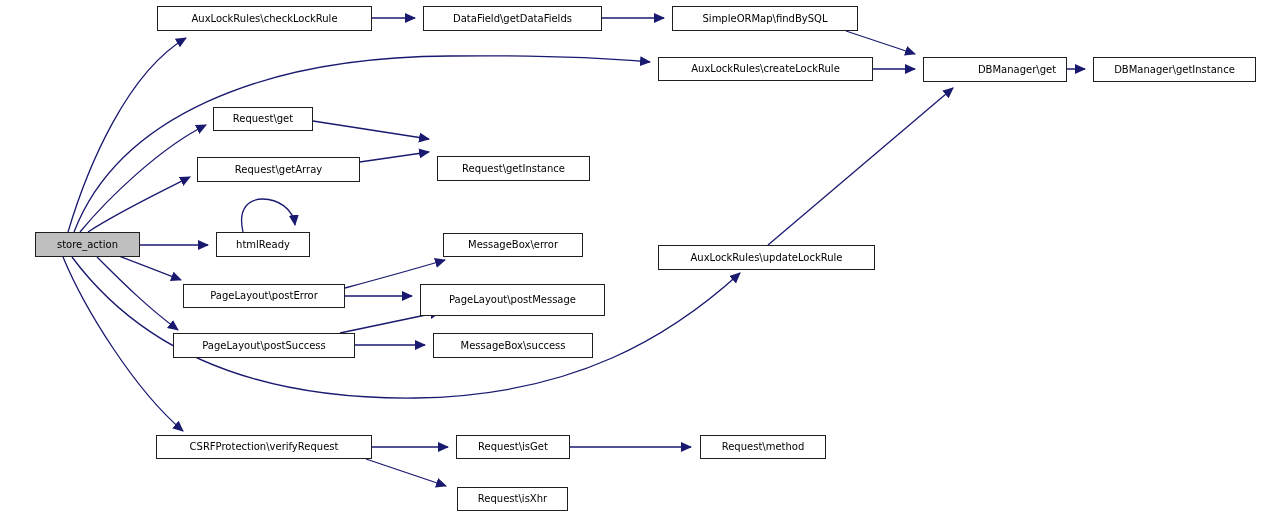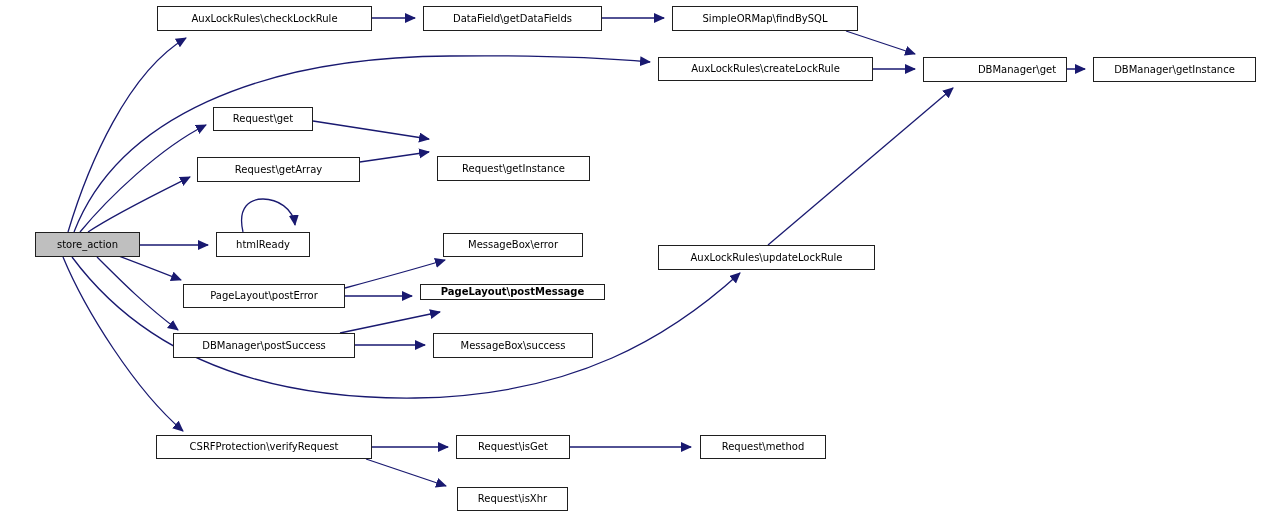--- a/index.html
+++ b/index.html
@@ -100,22 +100,22 @@
       <div class="graph-node" style="left: 672px; top: 6px; width: 186px; height: 25px;">SimpleORMap\findBySQL</div>
       <div class="graph-node" style="left: 658px; top: 57px; width: 215px; height: 24px;">AuxLockRules\createLockRule</div>
       <div class="graph-node" style="left: 923px; top: 57px; width: 144px; height: 25px; padding-left: 44px;">DBManager\get</div>
       <div class="graph-node" style="left: 1093px; top: 57px; width: 163px; height: 25px;">DBManager\getInstance</div>
       <div class="graph-node" style="left: 213px; top: 107px; width: 100px; height: 24px;">Request\get</div>
       <div class="graph-node" style="left: 437px; top: 132px; width: 153px; height: 25px; margin-top: 24px;">Request\getInstance</div>
       <div class="graph-node" style="left: 197px; top: 157px; width: 163px; height: 25px;">Request\getArray</div>
       <div class="graph-node" style="left: 216px; top: 232px; width: 94px; height: 25px;">htmlReady</div>
       <div class="graph-node" style="left: 443px; top: 233px; width: 140px; height: 24px;">MessageBox\error</div>
       <div class="graph-node" style="left: 183px; top: 284px; width: 162px; height: 24px;">PageLayout\postError</div>
-      <div class="graph-node" style="left: 420px; top: 284px; width: 185px; height: 16px; font-weight: bold;">PageLayout\postMessage</div>
-      <div class="graph-node" style="left: 173px; top: 333px; width: 182px; height: 25px;">DBManager\postSuccess</div>
+      <div class="graph-node" style="left: 420px; top: 284px; width: 185px; height: 32px;">PageLayout\postMessage</div>
+      <div class="graph-node" style="left: 173px; top: 333px; width: 182px; height: 25px;">PageLayout\postSuccess</div>
       <div class="graph-node" style="left: 433px; top: 333px; width: 160px; height: 25px;">MessageBox\success</div>
       <div class="graph-node" style="left: 658px; top: 245px; width: 217px; height: 25px;">AuxLockRules\updateLockRule</div>
       <div class="graph-node" style="left: 156px; top: 435px; width: 216px; height: 24px;">CSRFProtection\verifyRequest</div>
       <div class="graph-node" style="left: 456px; top: 435px; width: 114px; height: 24px;">Request\isGet</div>
       <div class="graph-node" style="left: 700px; top: 435px; width: 126px; height: 24px;">Request\method</div>
       <div class="graph-node" style="left: 457px; top: 487px; width: 111px; height: 24px;">Request\isXhr</div>
     </div>
 </div>
 
 </body></html>

